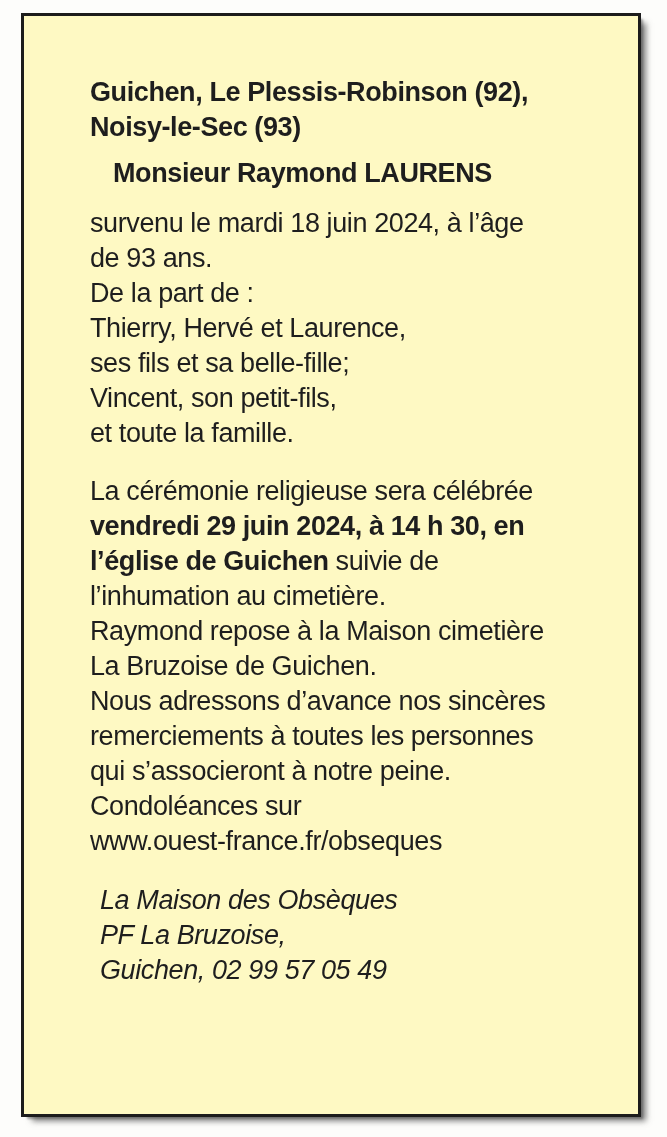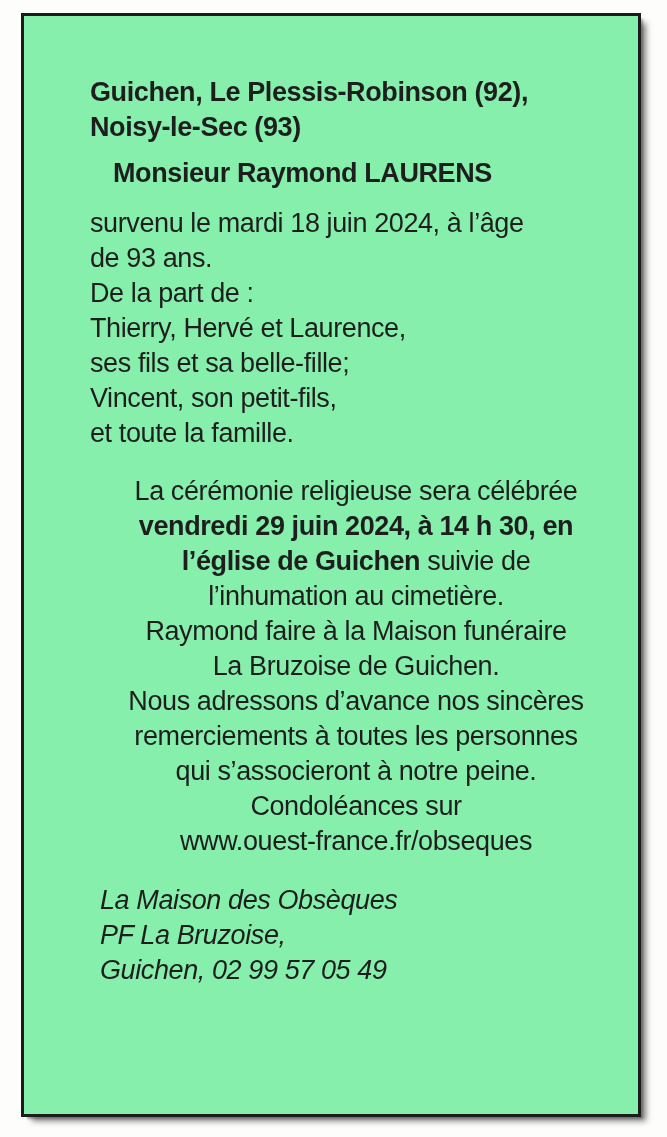--- a/index.html
+++ b/index.html
@@ -17,40 +17,40 @@
     height: 1137px;
   }
   .card {
     position: absolute;
     left: 21px;
     top: 13px;
     width: 620px;
     height: 1104px;
     box-sizing: border-box;
     border: 3px solid #1c1c1c;
-    background: #86efac;
+    background: #fef9c3;
     box-shadow: 8px 7px 6px -3px rgba(75, 75, 75, 0.70),
                 4px 4px 2px -2px rgba(30, 30, 30, 0.35);
     padding: 59px 16px 0 66px;
   }
   .card p {
     margin: 10px;
     white-space: pre-line;
     font-size: 27px;
     line-height: 35px;
     letter-spacing: -0.4px;
     color: #1e1e1e;
     -webkit-font-smoothing: antialiased;
   }
   .bold { font-weight: bold; }
   .locations { font-weight: bold; margin: 0 0 11px 0 !important; }
   .intro     { margin: 0 0 14px 0 !important; }
   .name      { font-weight: bold; padding-left: 23px; margin: 0 0 15px 0 !important; }
   .family    { margin: 0 0 23px 0 !important; }
-  .ceremony  { margin: 0 0 24px 0 !important; text-align: center; }
+  .ceremony  { margin: 0 0 24px 0 !important; }
   .funeral   { font-style: italic; }
 </style>
 </head>
 <body>
 
 <div class="page">
   <div class="card">
 
     <p class="locations">Guichen, Le Plessis-Robinson (92),
 Noisy-le-Sec (93)</p>
@@ -63,21 +63,21 @@
 De la part de :
 Thierry, Hervé et Laurence,
 ses fils et sa belle-fille;
 Vincent, son petit-fils,
 et toute la famille.</p>
 
     <p class="ceremony"><span>La cérémonie religieuse sera célébrée
 </span><span class="bold">vendredi 29 juin 2024, à 14 h 30, en
 l’église de Guichen</span><span> suivie de
 l’inhumation au cimetière.
-Raymond faire à la Maison funéraire
+Raymond repose à la Maison cimetière
 La Bruzoise de Guichen.
 Nous adressons d’avance nos sincères
 remerciements à toutes les personnes
 qui s’associeront à notre peine.
 Condoléances sur
 </span><span>www.ouest-france.fr/obseques</span></p>
 
     <p class="funeral">La Maison des Obsèques
 PF La Bruzoise,
 Guichen, 02 99 57 05 49</p>

